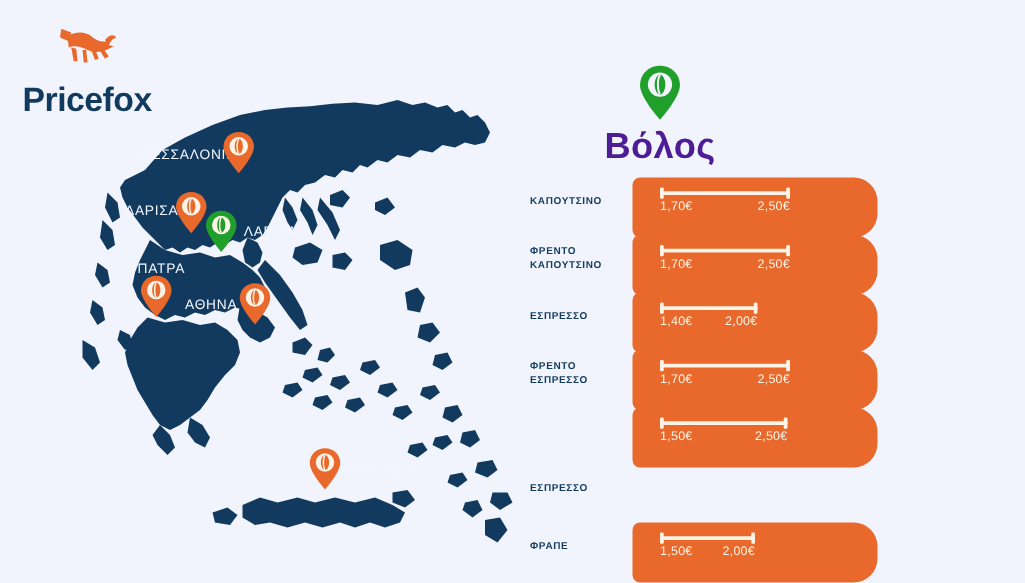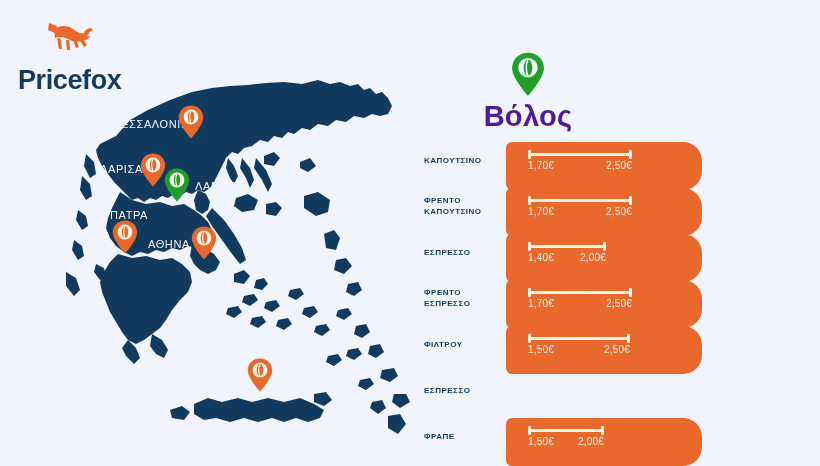--- a/index.html
+++ b/index.html
@@ -416,23 +416,20 @@
           </div>
           <div class="range-vals" style="width:104px;">
             <span class="v-min">1,70€</span>
             <span class="v-max">2,50€</span>
           </div>
         </div>
       </div>
     </div>
 
     <div class="price-row">
-      <div class="row-label">
-        <span>ΦΙΛΤΡΟΥ</span>
-      </div>
       <div class="row-bar">
         <div class="range">
           <div class="range-line" style="width:102px;">
             <div class="bar-h" style="width:102px;"></div>
             <div class="cap left"></div>
             <div class="cap right"></div>
           </div>
           <div class="range-vals" style="width:102px;">
             <span class="v-min">1,50€</span>
             <span class="v-max">2,50€</span>

